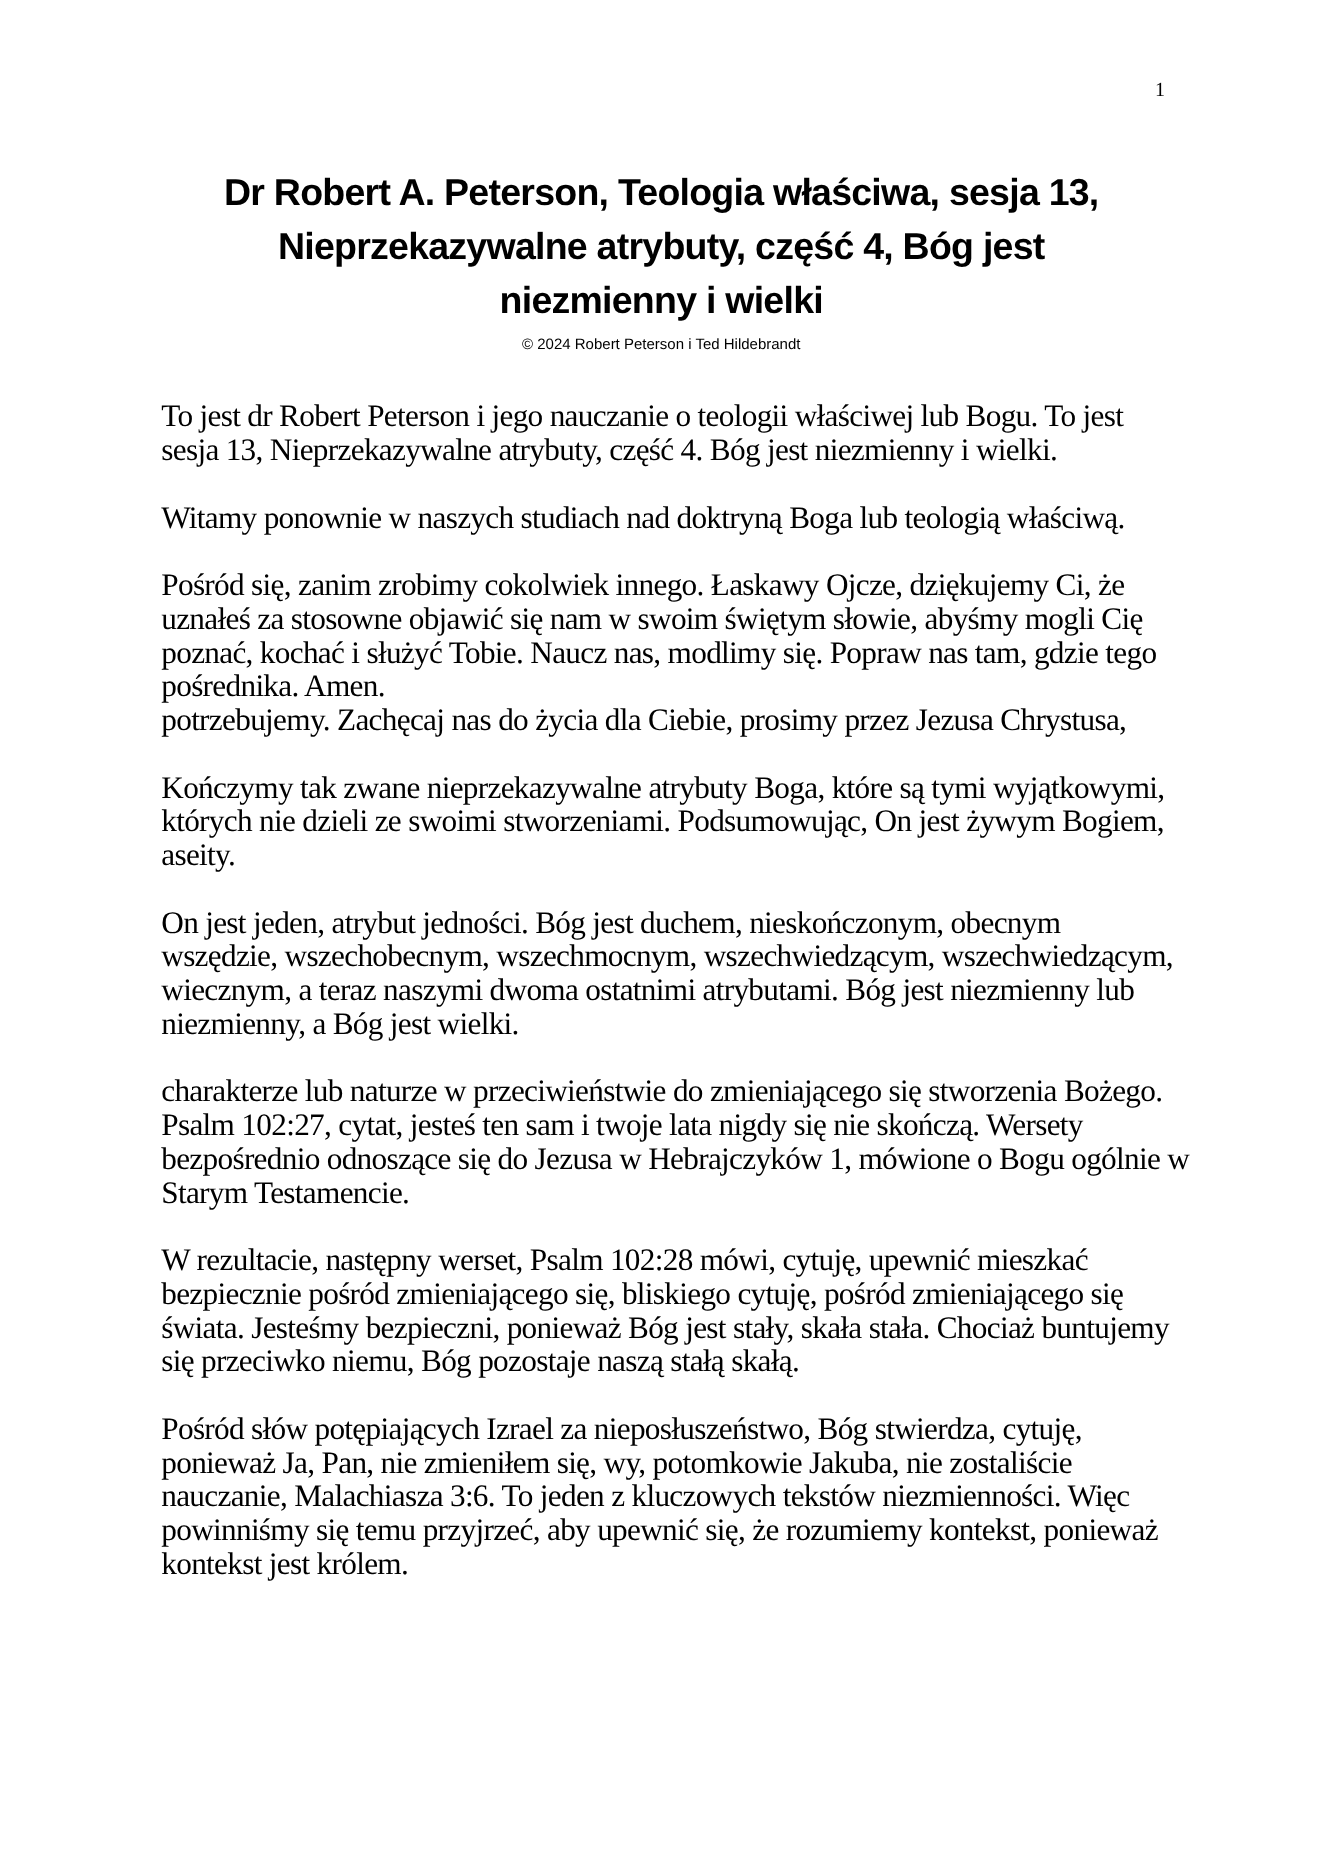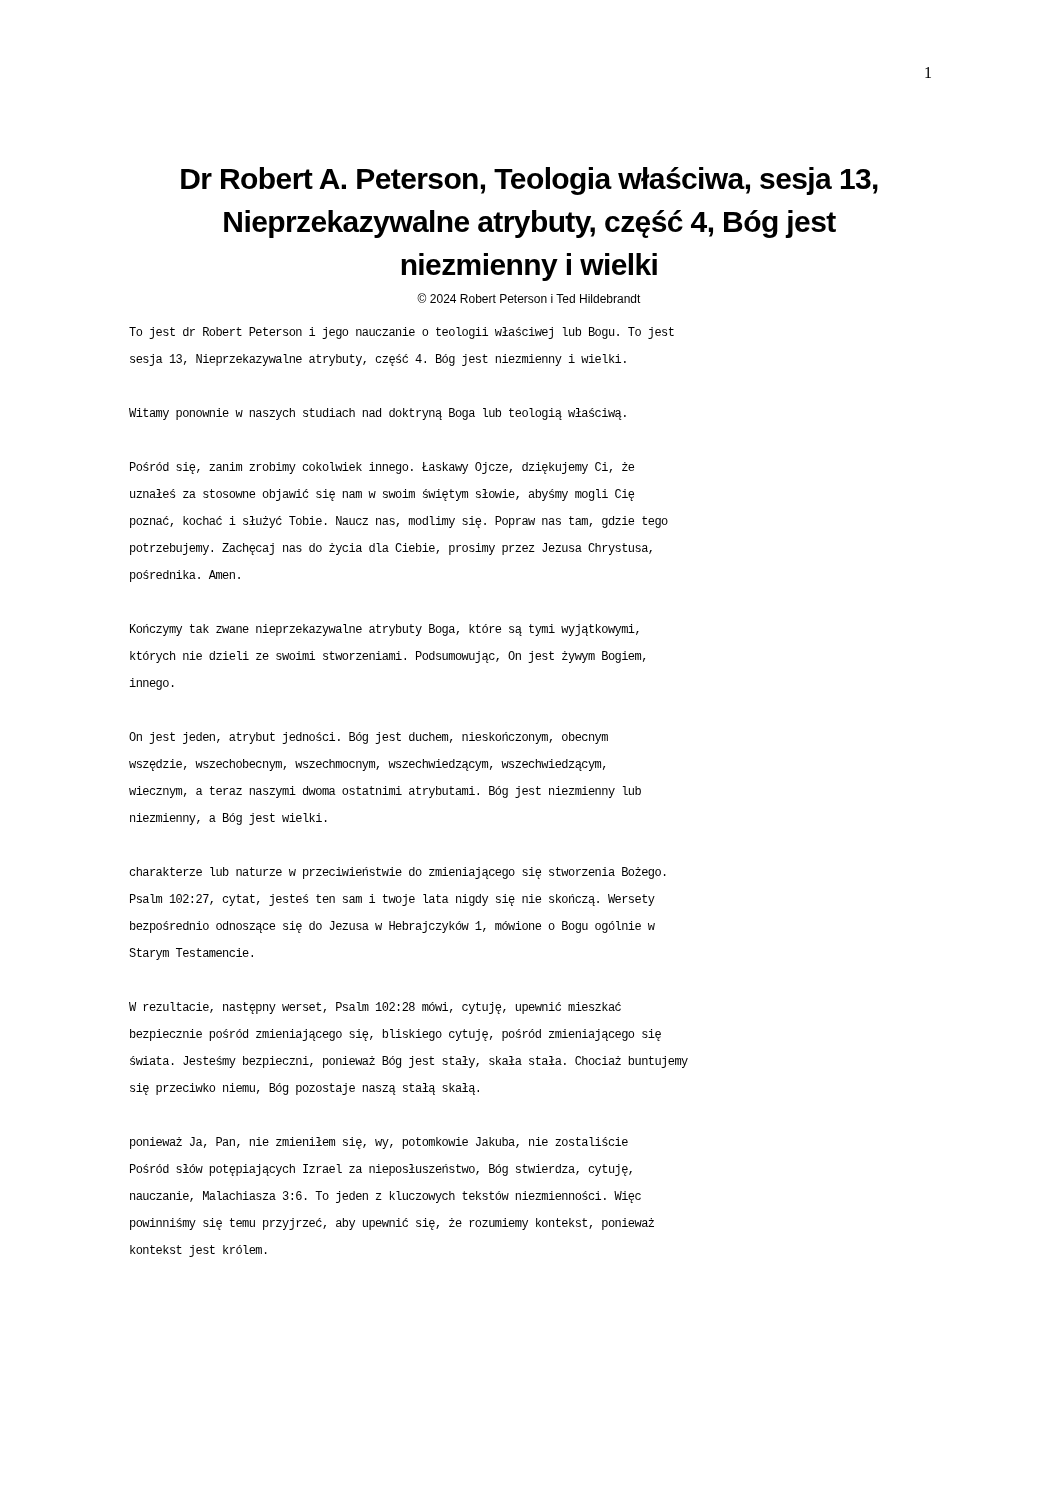--- a/index.html
+++ b/index.html
@@ -22,42 +22,41 @@
       font-size: 16px;
       line-height: 18px;
     }
     .title-block {
       position: absolute;
       top: 133px;
       left: 0;
       width: 1058px;
       text-align: center;
       font-family: "Liberation Sans", sans-serif;
-      margin-top: 24px;
     }
     .title-line {
       display: block;
       font-size: 30px;
       font-weight: bold;
       line-height: 43px;
       letter-spacing: -0.6px;
     }
     .copyright {
       display: block;
       font-size: 12px;
       line-height: 26px;
       margin-top: 0px;
     }
     .body {
       position: absolute;
       top: 320px;
       left: 129px;
       width: 820px;
-      font-family: Liberation Mono, monospace;
-      font-size: 12px;
+      font-family: Liberation Serif, serif;
+      font-size: 25px;
       letter-spacing: -0.55px;
       line-height: 27px;
     }
     .para {
       margin: 0 0 27px 0;
     }
     .line {
       display: block;
       white-space: nowrap;
     }
@@ -81,46 +80,46 @@
     <span class="line">To jest dr Robert Peterson i jego nauczanie o teologii właściwej lub Bogu. To jest</span>
     <span class="line">sesja 13, Nieprzekazywalne atrybuty, część 4. Bóg jest niezmienny i wielki.</span>
   </p>
   <p class="para">
     <span class="line">Witamy ponownie w naszych studiach nad doktryną Boga lub teologią właściwą.</span>
   </p>
   <p class="para">
     <span class="line">Pośród się, zanim zrobimy cokolwiek innego. Łaskawy Ojcze, dziękujemy Ci, że</span>
     <span class="line">uznałeś za stosowne objawić się nam w swoim świętym słowie, abyśmy mogli Cię</span>
     <span class="line">poznać, kochać i służyć Tobie. Naucz nas, modlimy się. Popraw nas tam, gdzie tego</span>
+    <span class="line">pośrednika. Amen.</span>
     <span class="line">potrzebujemy. Zachęcaj nas do życia dla Ciebie, prosimy przez Jezusa Chrystusa,</span>
-    <span class="line">pośrednika. Amen.</span>
   </p>
   <p class="para">
     <span class="line">Kończymy tak zwane nieprzekazywalne atrybuty Boga, które są tymi wyjątkowymi,</span>
     <span class="line">których nie dzieli ze swoimi stworzeniami. Podsumowując, On jest żywym Bogiem,</span>
-    <span class="line">innego.</span>
+    <span class="line">aseity.</span>
   </p>
   <p class="para">
     <span class="line">On jest jeden, atrybut jedności. Bóg jest duchem, nieskończonym, obecnym</span>
     <span class="line">wszędzie, wszechobecnym, wszechmocnym, wszechwiedzącym, wszechwiedzącym,</span>
     <span class="line">wiecznym, a teraz naszymi dwoma ostatnimi atrybutami. Bóg jest niezmienny lub</span>
     <span class="line">niezmienny, a Bóg jest wielki.</span>
   </p>
   <p class="para">
     <span class="line">charakterze lub naturze w przeciwieństwie do zmieniającego się stworzenia Bożego.</span>
     <span class="line">Psalm 102:27, cytat, jesteś ten sam i twoje lata nigdy się nie skończą. Wersety</span>
     <span class="line">bezpośrednio odnoszące się do Jezusa w Hebrajczyków 1, mówione o Bogu ogólnie w</span>
     <span class="line">Starym Testamencie.</span>
   </p>
   <p class="para">
     <span class="line">W rezultacie, następny werset, Psalm 102:28 mówi, cytuję, upewnić mieszkać</span>
     <span class="line">bezpiecznie pośród zmieniającego się, bliskiego cytuję, pośród zmieniającego się</span>
     <span class="line">świata. Jesteśmy bezpieczni, ponieważ Bóg jest stały, skała stała. Chociaż buntujemy</span>
     <span class="line">się przeciwko niemu, Bóg pozostaje naszą stałą skałą.</span>
   </p>
   <p class="para">
+    <span class="line">Pośród słów potępiających Izrael za nieposłuszeństwo, Bóg stwierdza, cytuję,</span>
     <span class="line">ponieważ Ja, Pan, nie zmieniłem się, wy, potomkowie Jakuba, nie zostaliście</span>
-    <span class="line">Pośród słów potępiających Izrael za nieposłuszeństwo, Bóg stwierdza, cytuję,</span>
     <span class="line">nauczanie, Malachiasza 3:6. To jeden z kluczowych tekstów niezmienności. Więc</span>
     <span class="line">powinniśmy się temu przyjrzeć, aby upewnić się, że rozumiemy kontekst, ponieważ</span>
     <span class="line">kontekst jest królem.</span>
   </p>
 </div>
 
 </body></html>

